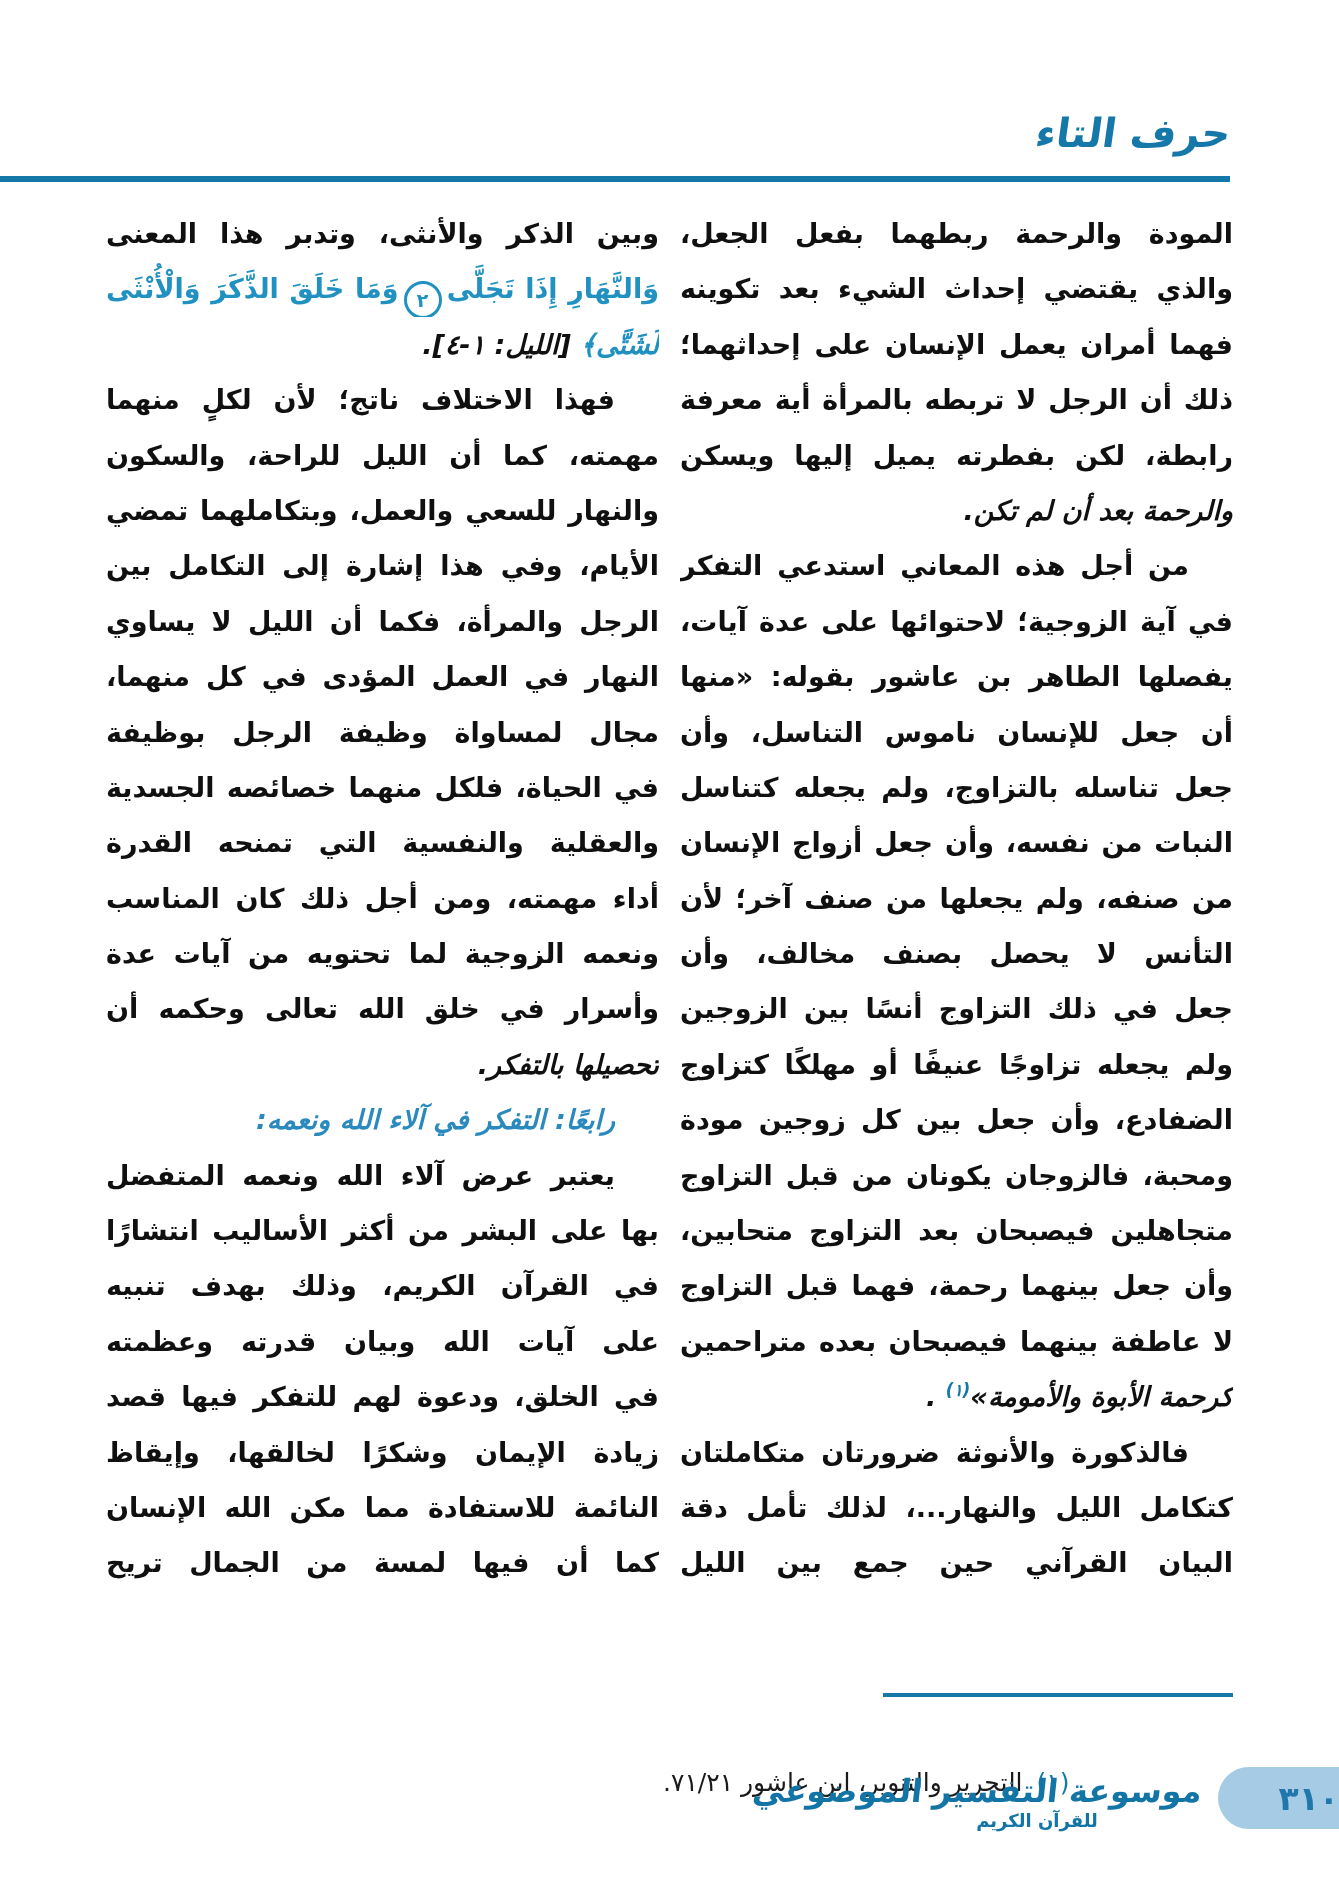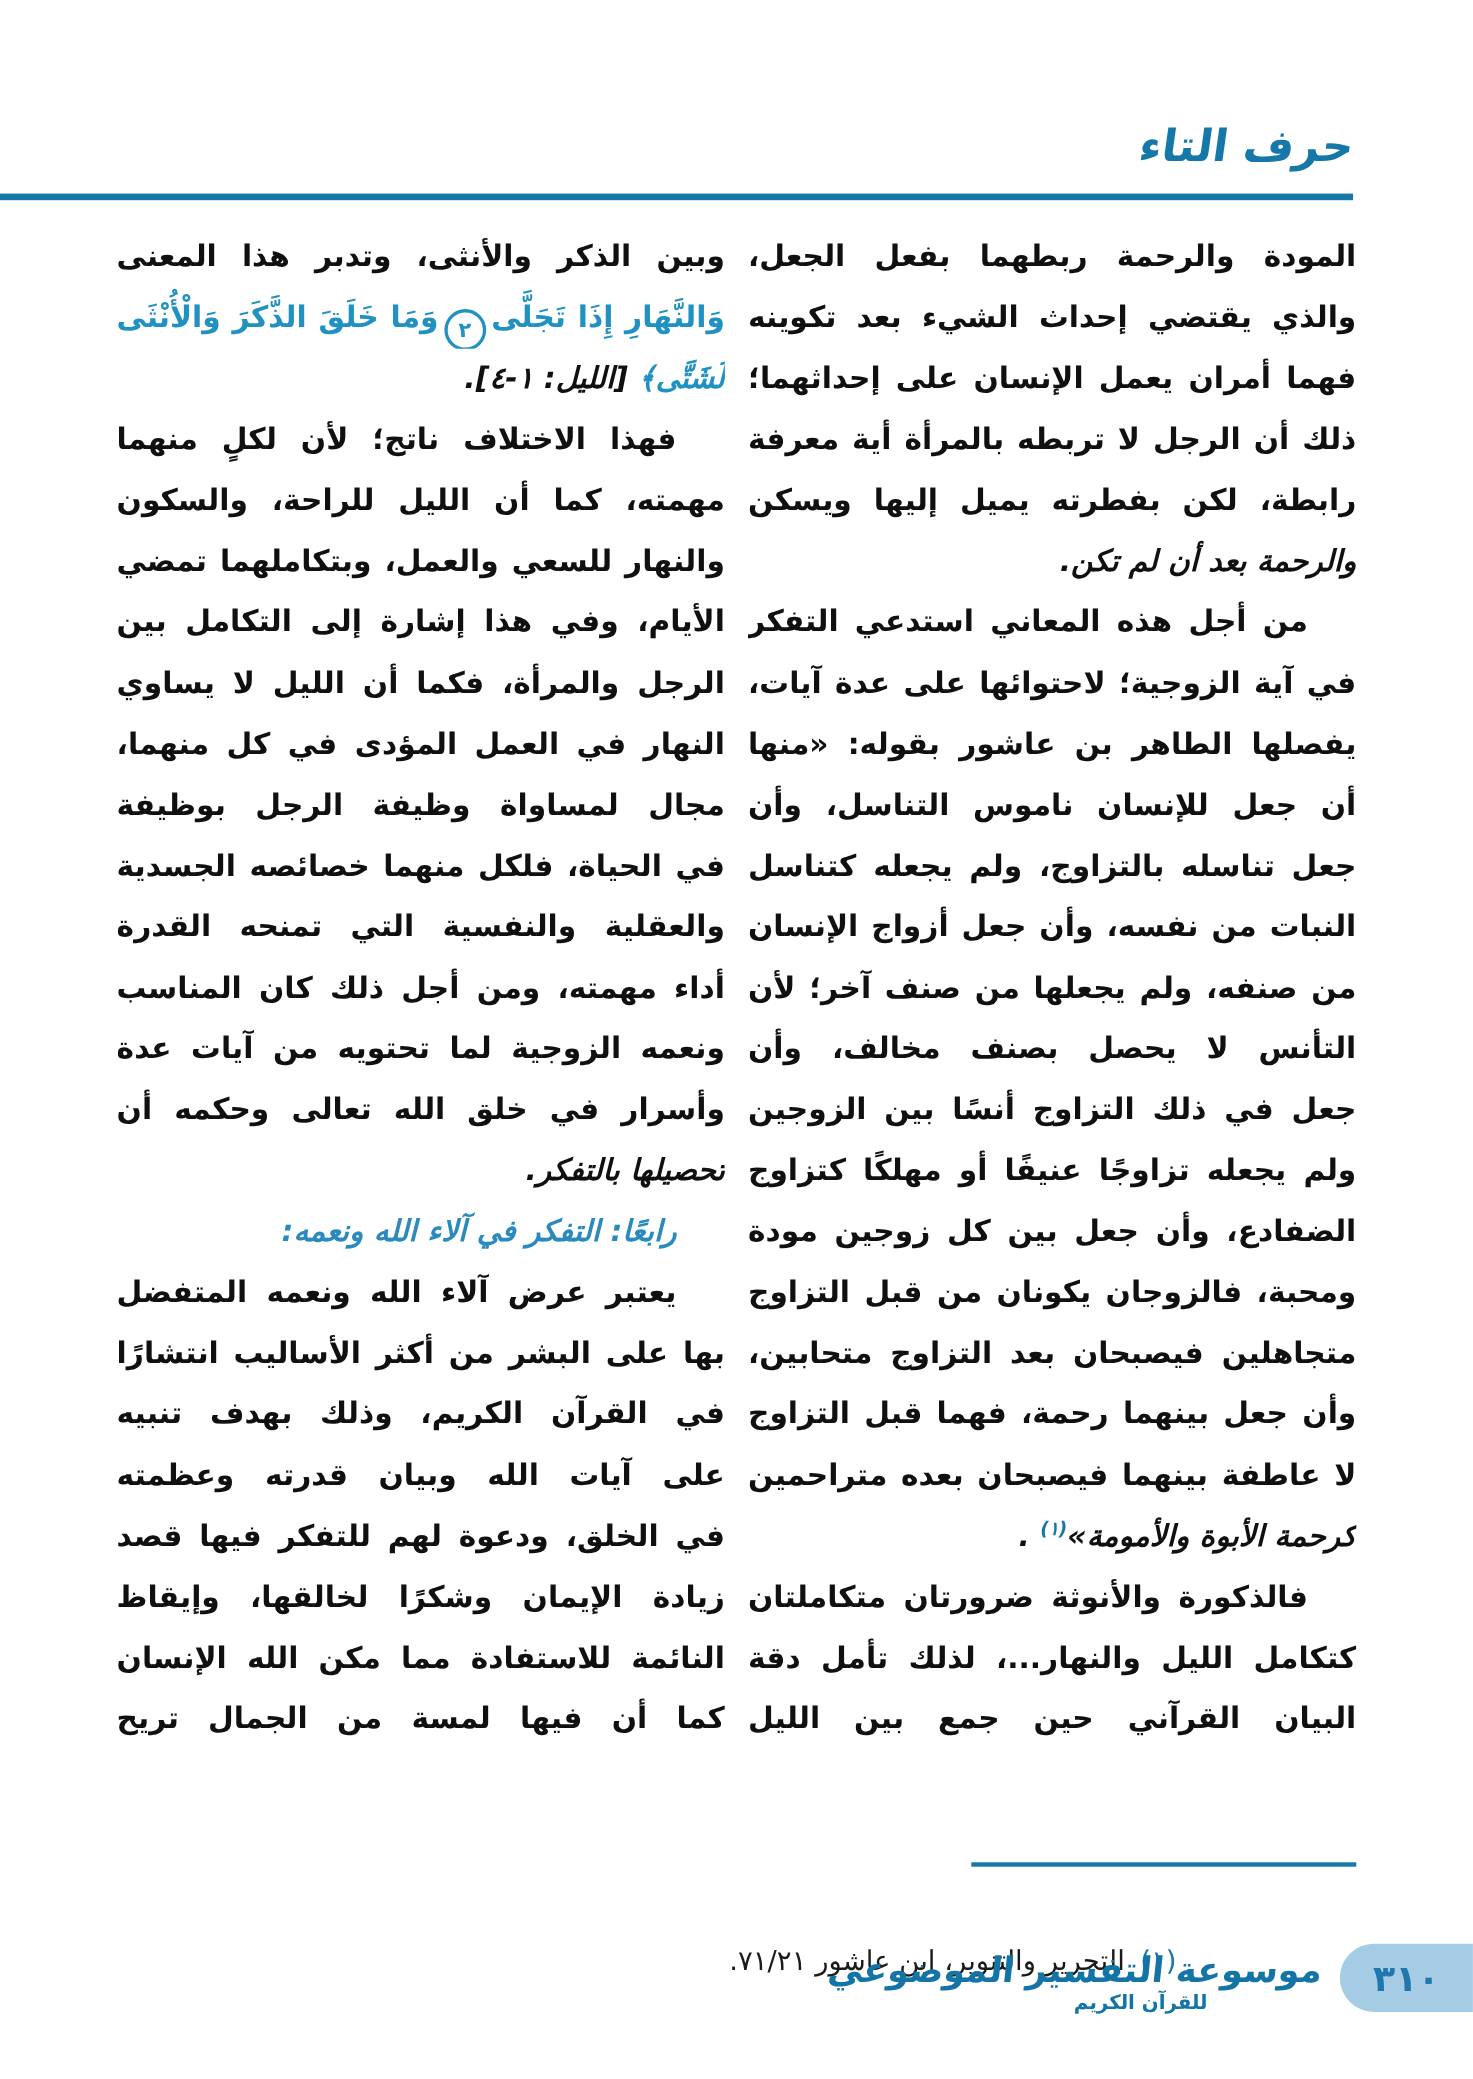--- a/index.html
+++ b/index.html
@@ -51,21 +51,21 @@
   
   .logo {
     position:absolute; top:1772px; left:872px; width:330px; text-align:center;
     color:#1374A6;
   }
   .logo-main { font-size:32px; font-weight:bold; transform:skewX(-6deg); white-space:nowrap; }
   .logo-sub  { font-size:18px; font-weight:bold; margin-top:0px; }
   .page-pill {
     position:absolute; top:1767px; right:0; width:121px; height:62px;
     background:#A6CBE4; border-radius:31px 0 0 31px;
-    display:flex; align-items:center; justify-content:center;
+    display:flex; align-items:center; justify-content:flex-start;
   }
   .page-num { color:#2077AC; font-size:33px; font-weight:bold; }
 </style>
 </head>
 <body>
 
 <div class="page">
 
   <div class="chapter-title">حرف التاء</div>
   <div class="header-rule"></div>

